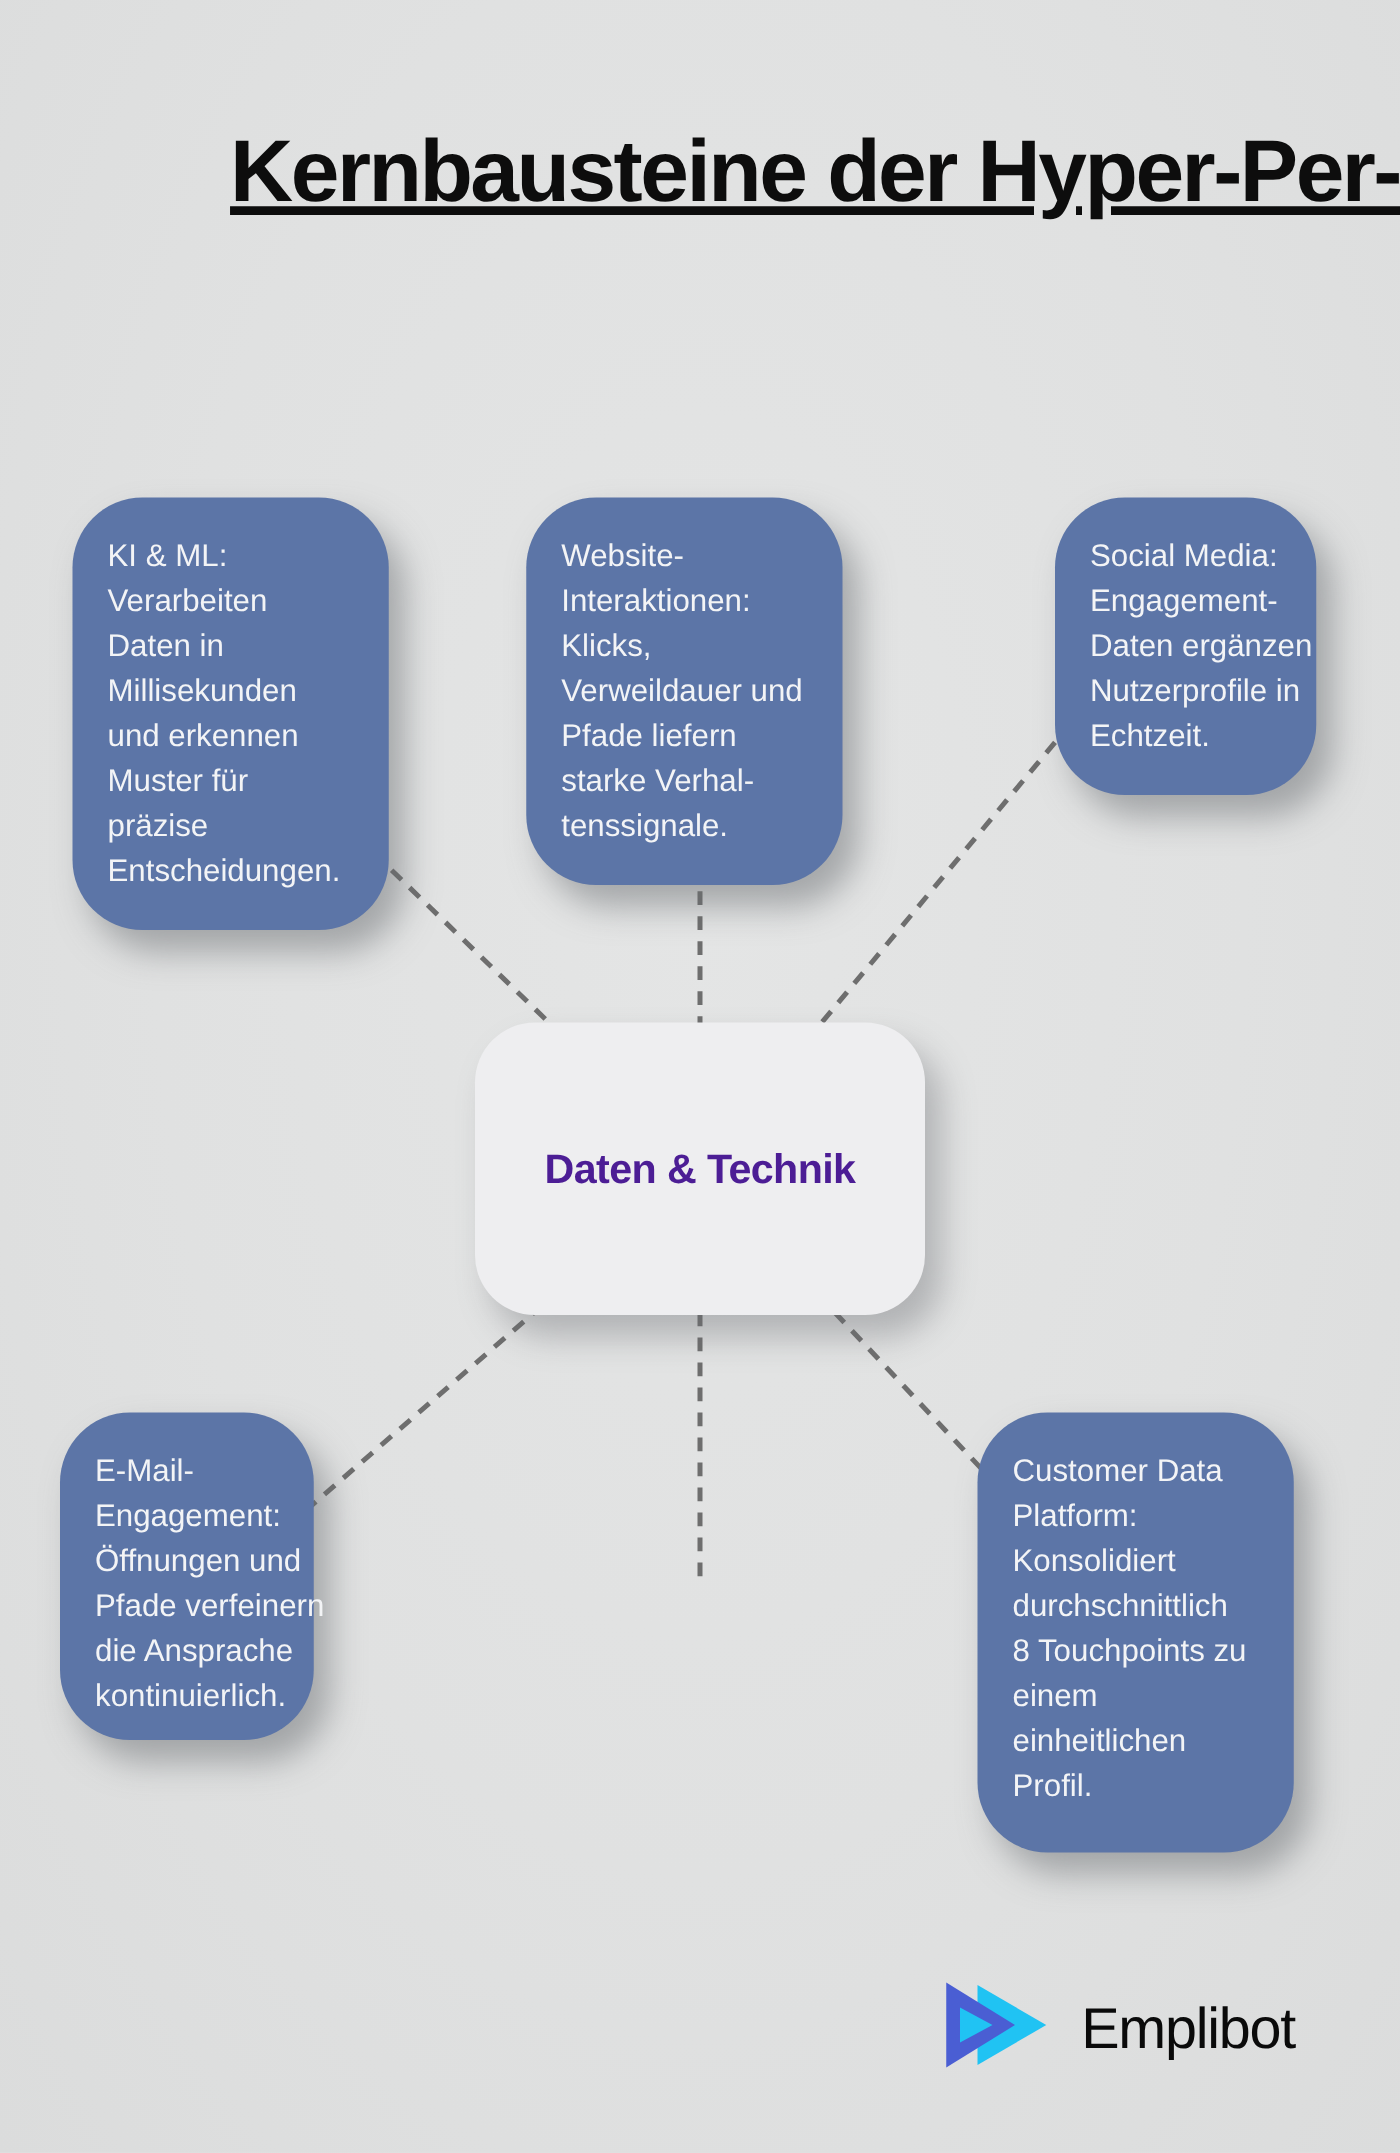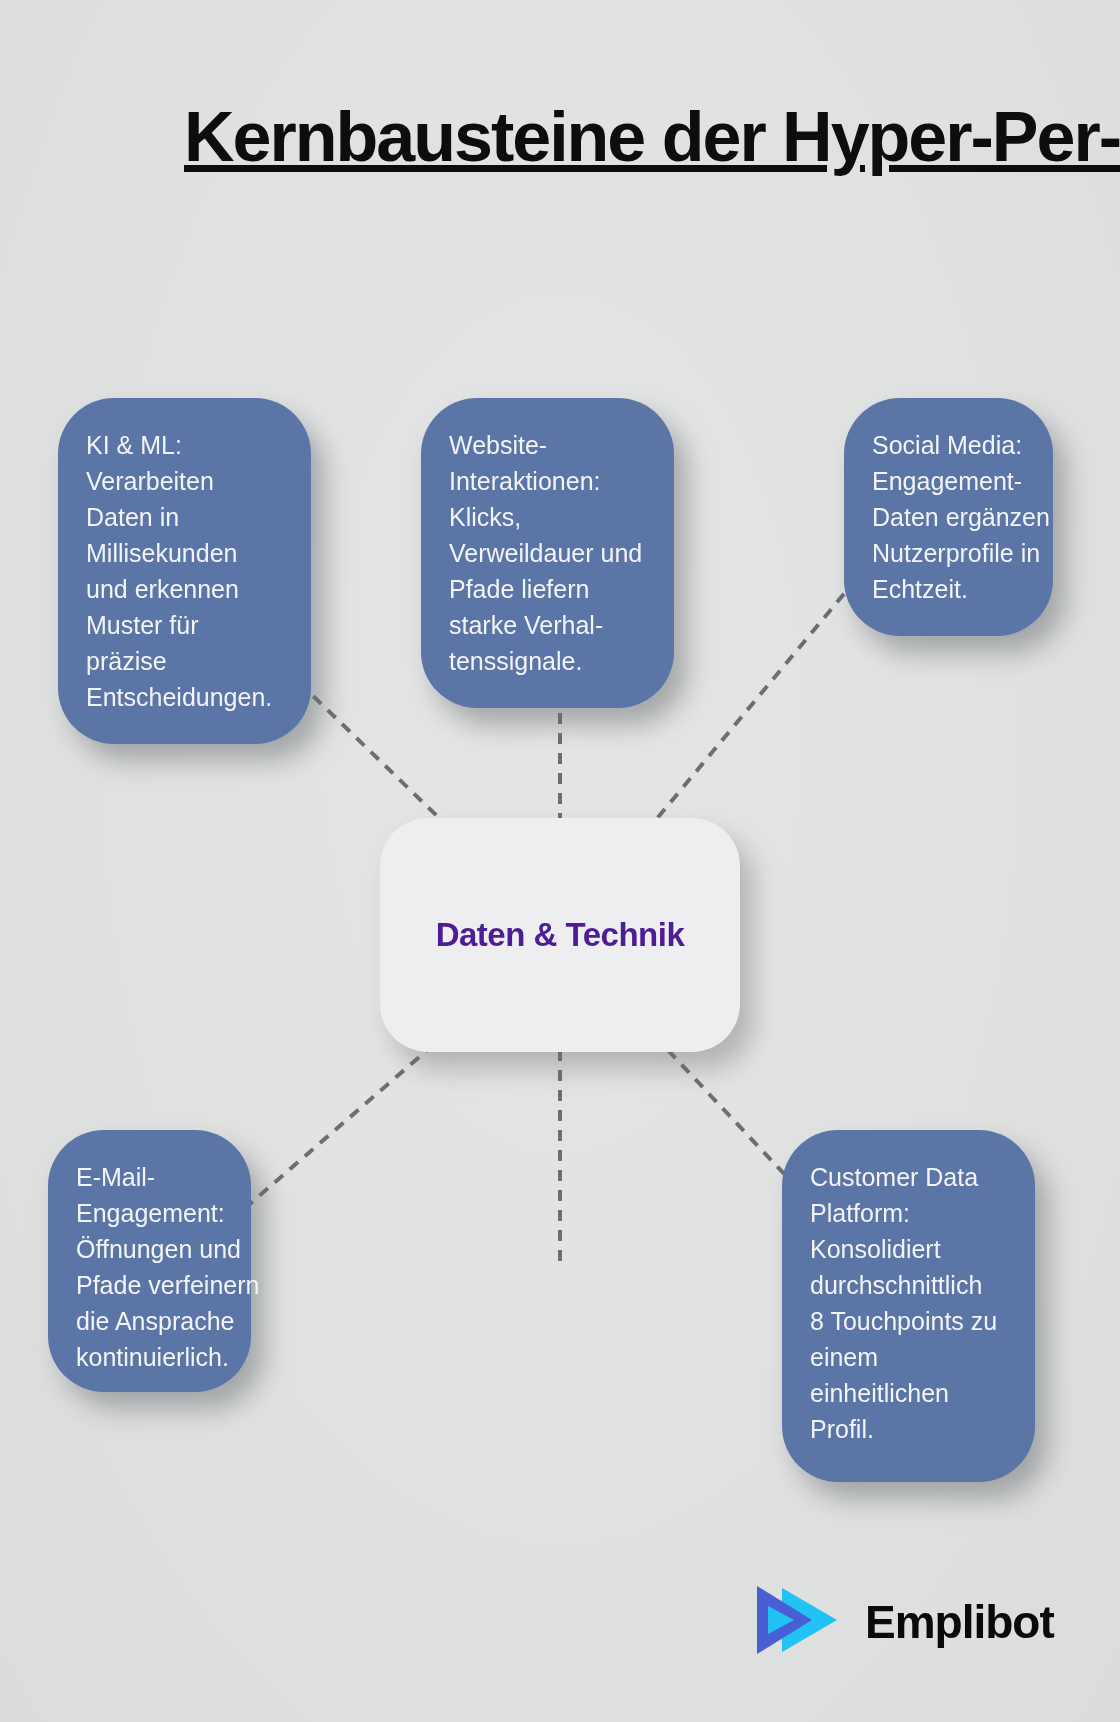--- a/index.html
+++ b/index.html
@@ -25,21 +25,21 @@
   #box-email       {left:48px;  top:1130px; width:203px; height:262px;}
   #box-transaktion {left:421px; top:1130px; width:253px; height:262px;}
   #box-cdp         {left:782px; top:1130px; width:253px; height:352px;}
   .center-node{
     position:absolute;z-index:2;left:380px;top:818px;width:360px;height:234px;
     background:#eeeef0;border-radius:48px;display:flex;align-items:center;justify-content:center;
     font-size:33px;font-weight:700;color:#4c1d95;letter-spacing:-0.5px;
     box-shadow:13px 17px 26px rgba(104,107,112,0.4);
   }
   .logo{position:absolute;left:748px;top:1582px;height:80px;display:flex;align-items:center;gap:17px;z-index:2;}
-  .brand{font-size:46px;font-weight:700;color:#0a0a0a;letter-spacing:-1px;}
+  .brand{font-size:46px;font-weight:400;color:#0a0a0a;letter-spacing:-1px;}
 </style>
 </head>
 <body>
 
 <div class="canvas">
 
   <svg class="connectors" width="1120" height="1722" viewBox="0 0 1120 1722">
     <g stroke="#6e6e6e" stroke-width="4" stroke-dasharray="11 9" fill="none">
       <line x1="184" y1="571" x2="560" y2="935"></line>
       <line x1="560" y1="553" x2="560" y2="935"></line>

